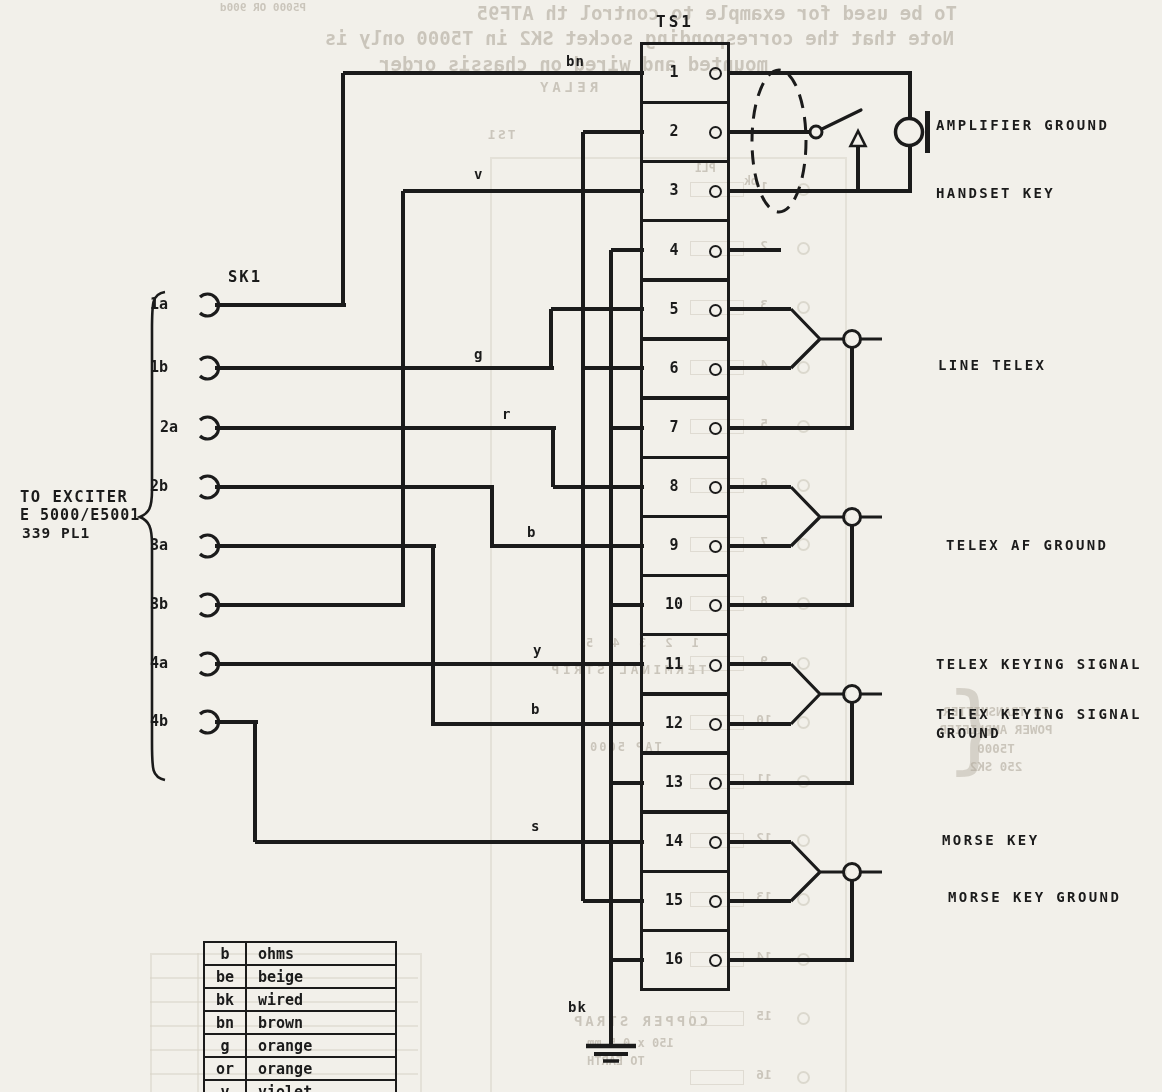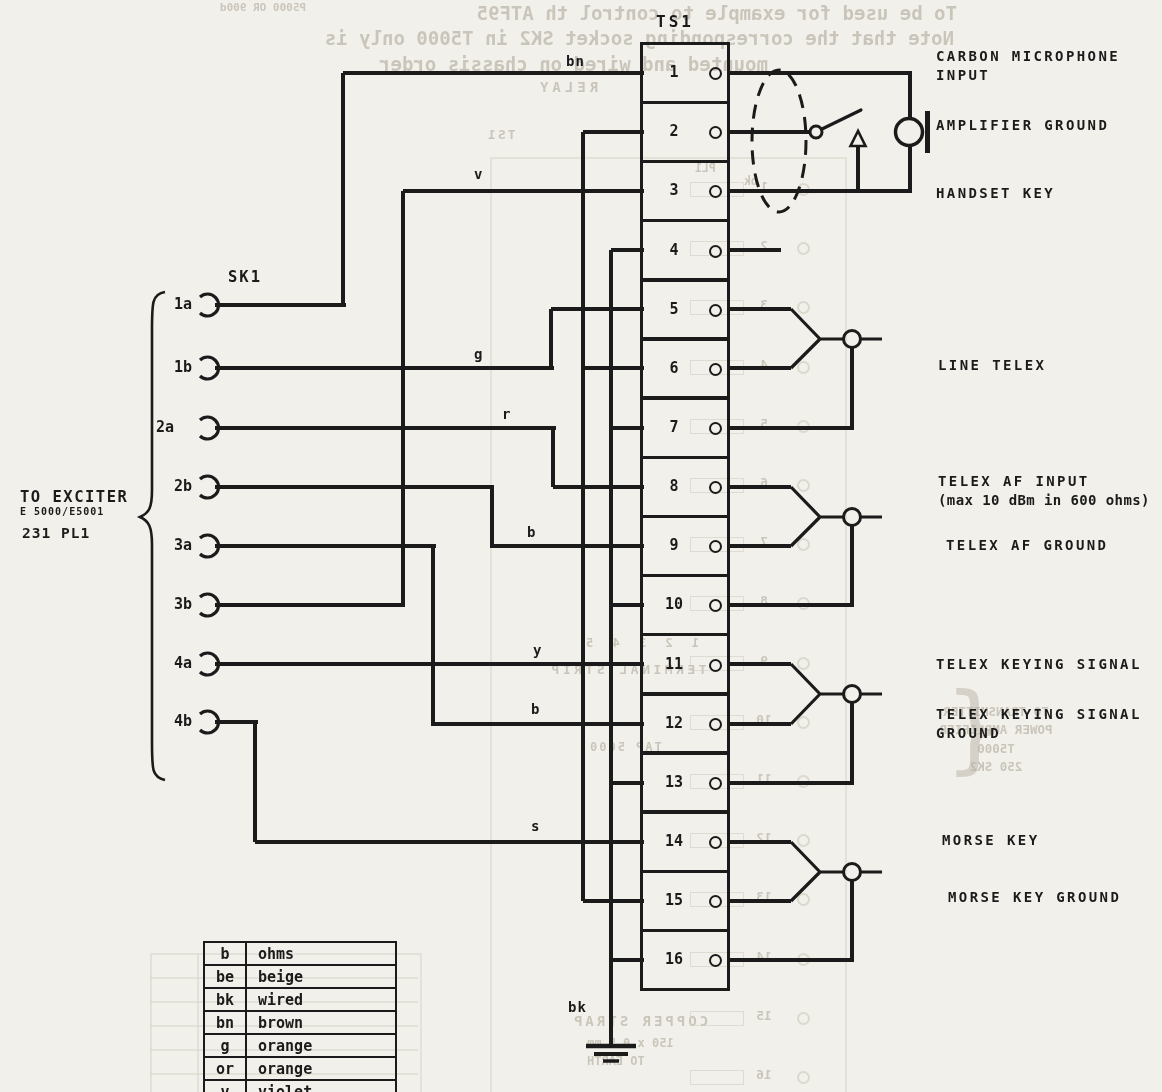--- a/index.html
+++ b/index.html
@@ -5,21 +5,21 @@
   html,body{margin:0;padding:0;background:#777;}
   #page{position:relative;width:1162px;height:1092px;background:#f2f0ea;overflow:hidden;
         font-family:"DejaVu Sans Mono","Liberation Mono",monospace;color:#1b1b1b;}
   
   .h,.v{position:absolute;background:#1b1b1b;}
   
   .t{position:absolute;white-space:nowrap;font-weight:bold;color:#1b1b1b;}
   .wcode{font-size:14px;letter-spacing:1px;}
   .rlabel{font-size:14px;letter-spacing:2.4px;line-height:19px;}
   .rnote{font-size:14px;letter-spacing:0.4px;font-weight:bold;}
-  .pinlbl{font-size:15px;text-align:right;width:42px;}
+  .pinlbl{font-size:15px;width:42px;}
   
   #strip-cells .cell{position:absolute;left:640px;width:90px;border:3.5px solid #1b1b1b;box-sizing:border-box;background:transparent;}
   .cell .num{position:absolute;left:10px;width:42px;text-align:center;font-weight:bold;font-size:15px;}
   .cell .screw{position:absolute;left:66px;width:9px;height:9px;border:2.5px solid #1b1b1b;border-radius:50%;}
   
   #legend{position:absolute;left:203px;top:941px;border-collapse:collapse;}
   #legend td{border:2.5px solid #1b1b1b;font-size:15px;font-weight:bold;height:21px;padding:0;}
   #legend td.code{width:40px;text-align:center;}
   #legend td.name{width:137px;padding-left:11px;text-align:left;}
   
@@ -279,55 +279,47 @@
         <span class="num" style="top: 18.6px;">16</span>
         <span class="screw" style="top: 22.6px;"></span>
       </div>
     </div>
   <div class="t" style="left:656px;top:12px;font-size:16px;letter-spacing:3px">TS1</div>
 
   <div class="t" style="left:228px;top:268px;font-size:15.5px;letter-spacing:2px">SK1</div>
   <div id="sk1-pins">
       <div class="t pinlbl" style="left: 150px; top: 295px;">1a</div>
       <div class="t pinlbl" style="left: 150px; top: 358px;">1b</div>
-      <div class="t pinlbl" style="left: 132px; top: 418px;">2a</div>
+      <div class="t pinlbl" style="left: 160px; top: 418px;">2a</div>
       <div class="t pinlbl" style="left: 150px; top: 477px;">2b</div>
       <div class="t pinlbl" style="left: 150px; top: 536px;">3a</div>
       <div class="t pinlbl" style="left: 150px; top: 595px;">3b</div>
       <div class="t pinlbl" style="left: 150px; top: 654px;">4a</div>
       <div class="t pinlbl" style="left: 150px; top: 712px;">4b</div>
     </div>
 
   <div>
     <div class="t" style="left:20px;top:488px;font-size:15.5px;letter-spacing:1.5px">TO EXCITER</div>
-    <div class="t" style="left:20px;top:506px;font-size:10px;letter-spacing:1px">E 5000/E5001</div>
-    <div class="t" style="left:22px;top:525px;font-size:14.5px;letter-spacing:1px">231 PL1</div>
+    <div class="t" style="left:20px;top:506px;font-size:15px;letter-spacing:1px">E 5000/E5001</div>
+    <div class="t" style="left:22px;top:525px;font-size:14.5px;letter-spacing:1px">339 PL1</div>
   </div>
 
   <div class="t wcode" style="left:566px;top:53px">bn</div>
   <div class="t wcode" style="left:474px;top:166px">v</div>
   <div class="t wcode" style="left:474px;top:346px">g</div>
   <div class="t wcode" style="left:502px;top:406px">r</div>
   <div class="t wcode" style="left:527px;top:524px">b</div>
   <div class="t wcode" style="left:533px;top:642px">y</div>
   <div class="t wcode" style="left:531px;top:701px">b</div>
   <div class="t wcode" style="left:531px;top:818px">s</div>
   <div class="t wcode" style="left:568px;top:999px">bk</div>
 
-  <div class="t rlabel" style="left:936px;top:47px">
-    <div>CARBON MICROPHONE</div>
-    <div>INPUT</div>
-  </div>
   <div class="t rlabel" style="left:936px;top:116px">AMPLIFIER GROUND</div>
   <div class="t rlabel" style="left:936px;top:184px">HANDSET KEY</div>
   <div class="t rlabel" style="left:938px;top:356px">LINE TELEX</div>
-  <div class="t rlabel" style="left:938px;top:472px">
-    <div>TELEX AF INPUT</div>
-    <div class="rnote" style="letter-spacing:.4px">(max 10 dBm in 600 ohms)</div>
-  </div>
   <div class="t rlabel" style="left:946px;top:536px">TELEX AF GROUND</div>
   <div class="t rlabel" style="left:936px;top:655px">TELEX KEYING SIGNAL</div>
   <div class="t rlabel" style="left:936px;top:705px">
     <div>TELEX KEYING SIGNAL</div>
     <div>GROUND</div>
   </div>
   <div class="t rlabel" style="left:942px;top:831px">MORSE KEY</div>
   <div class="t rlabel" style="left:948px;top:888px">MORSE KEY GROUND</div>
 
   <table id="legend">

